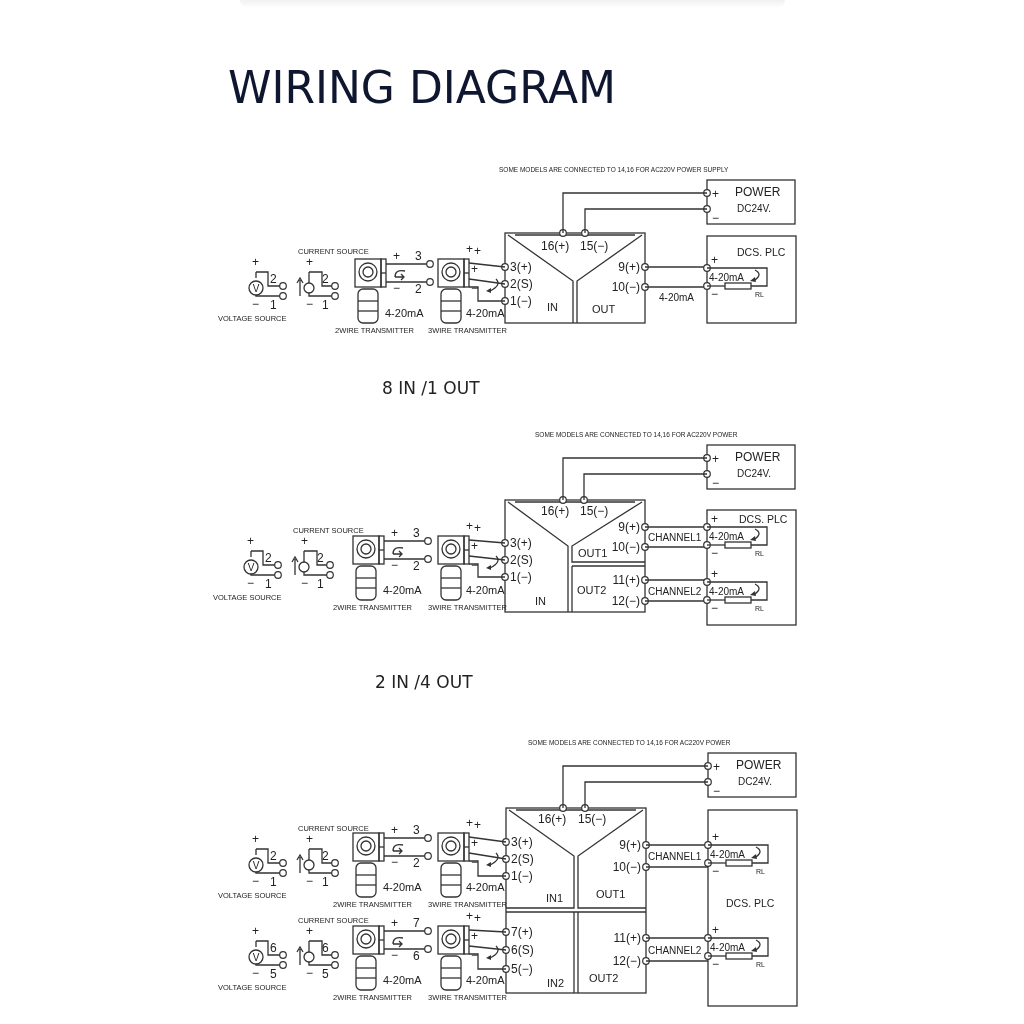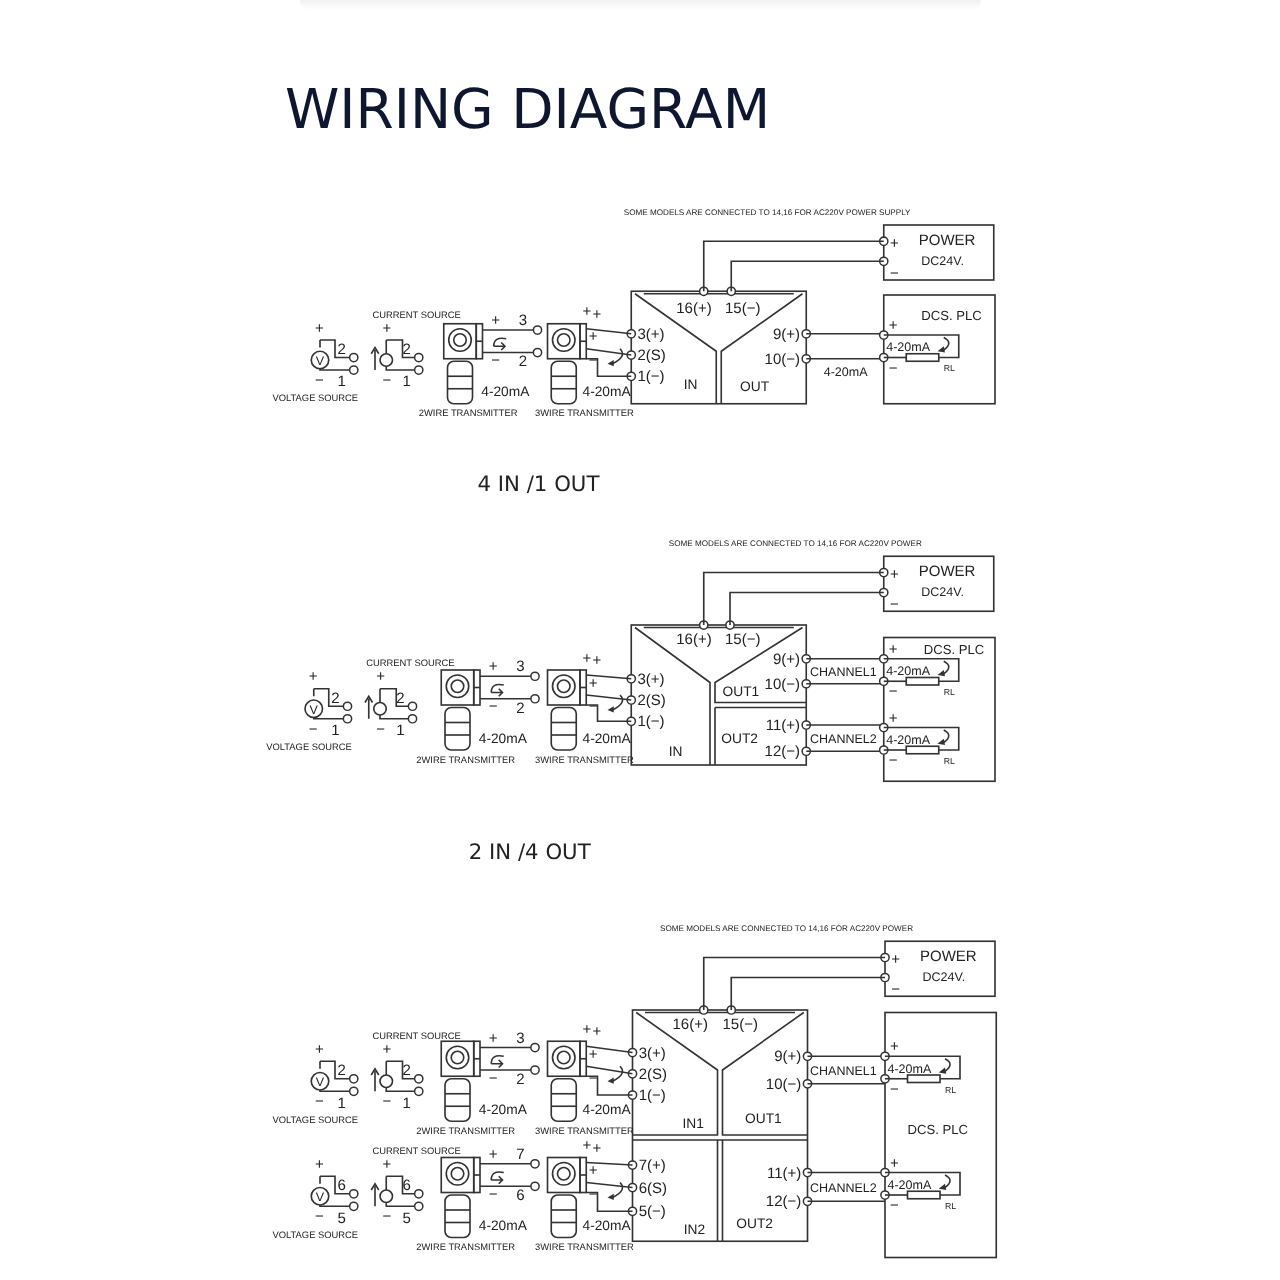--- a/index.html
+++ b/index.html
@@ -10,21 +10,21 @@
   svg{position:absolute;left:0;top:0;}
   svg text{font-family:"Liberation Sans",sans-serif;fill:#222;}
   .ln{stroke:#333;stroke-width:1.3;fill:none;}
   .term{stroke:#333;stroke-width:1.2;fill:#fff;}
 </style>
 </head>
 <body>
 
 <div class="topbar"></div>
 <div class="title">WIRING DIAGRAM</div>
-<div class="caption" style="left:382px;top:378px;">4 IN /1 OUT</div>
+<div class="caption" style="left:382px;top:378px;">8 IN /1 OUT</div>
 <div class="caption" style="left:375px;top:672px;">2 IN /4 OUT</div>
 
 <svg id="diagram-svg" width="1024" height="1024" viewBox="0 0 1024 1024">
     <g>
       <rect x="505" y="233" width="140" height="90" class="ln"></rect>
       <polyline points="508,235 573,281 573,323" class="ln"></polyline>
       <polyline points="642,235 577,281 577,323" class="ln"></polyline>
       <polyline points="515,235 635,235" class="ln"></polyline>
       <circle cx="563" cy="233" r="3.3" class="term"></circle>
       <circle cx="585" cy="233" r="3.3" class="term"></circle>

